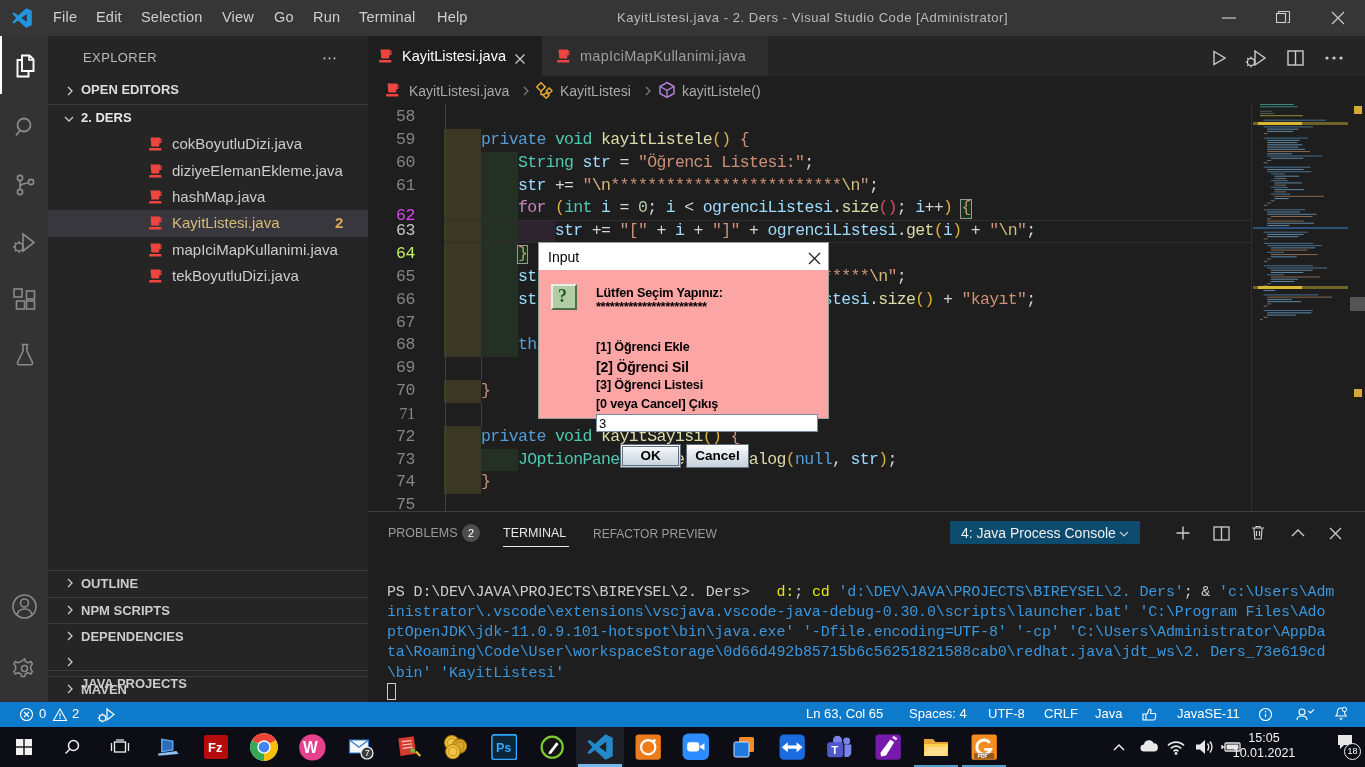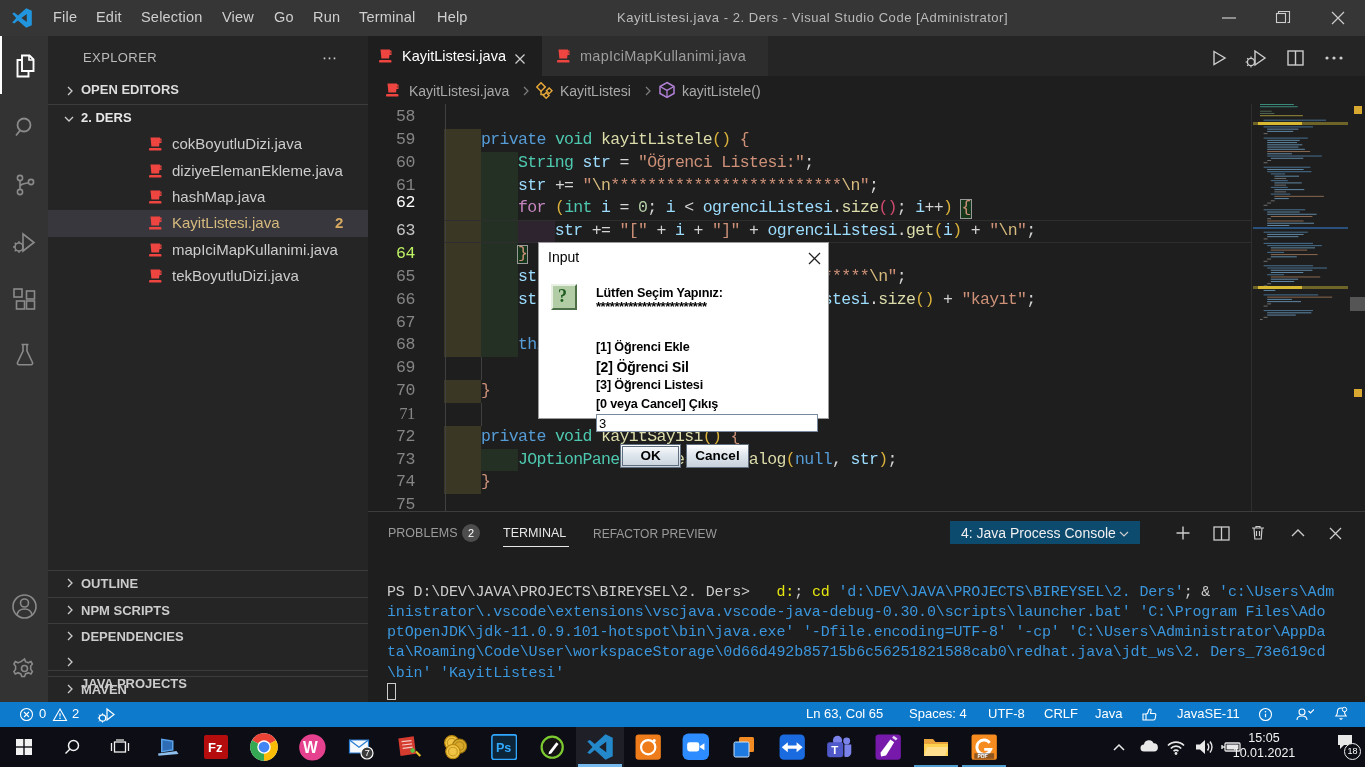--- a/index.html
+++ b/index.html
@@ -246,21 +246,21 @@
 <div class="abs" style="left:444px;top:220.30px;width:807px;height:22.82px;border-top:1px solid #2e2e2e;border-bottom:1px solid #2e2e2e;box-sizing:border-box;"></div>
 <div class="abs" style="left:960.22px;top:198.98px;width:11.5px;height:19.82px;background:#16361c;border:1px solid #999999;box-sizing:border-box;"></div>
 <div class="abs" style="left:516.89px;top:244.62px;width:11.5px;height:19.82px;background:#16361c;border:1px solid #999999;box-sizing:border-box;"></div>
 <div class="lnum" style="top:106.20px;color:#858585;">58</div>
 <div class="lnum" style="top:129.02px;color:#858585;">59</div>
 <div class="codeline" style="top:129.02px;">    <span class="kb">private</span> <span class="kt">void</span> <span class="fn">kayitListele</span><span class="g1">()</span> <span class="br">{</span></div>
 <div class="lnum" style="top:151.84px;color:#858585;">60</div>
 <div class="codeline" style="top:151.84px;">        <span class="kt">String</span> <span class="v">str</span> <span class="o">=</span> <span class="s">"Öğrenci Listesi:"</span><span class="o">;</span></div>
 <div class="lnum" style="top:174.66px;color:#858585;">61</div>
 <div class="codeline" style="top:174.66px;">        <span class="v">str</span> <span class="o">+=</span> <span class="s">"</span><span class="e">\n</span><span class="s">*************************</span><span class="e">\n</span><span class="s">"</span><span class="o">;</span></div>
-<div class="lnum" style="top:192px;color:#ffffff;">62</div>
+<div class="lnum" style="top:205px;color:#d946ef;">62</div>
 <div class="codeline" style="top:197.48px;">        <span class="kp">for</span> <span class="g1">(</span><span class="kt">int</span> <span class="v">i</span> <span class="o">=</span> <span class="n">0</span><span class="o">;</span> <span class="v">i</span> <span class="o">&lt;</span> <span class="v">ogrenciListesi</span><span class="o">.</span><span class="fn">size</span><span class="g2">()</span><span class="o">;</span> <span class="v">i</span><span class="o">++</span><span class="g1">)</span> <span class="br">{</span></div>
 <div class="lnum" style="top:220.30px;color:#c6c6c6;">63</div>
 <div class="codeline" style="top:220.30px;">            <span class="v">str</span> <span class="o">+=</span> <span class="s">"["</span> <span class="o">+</span> <span class="v">i</span> <span class="o">+</span> <span class="s">"]"</span> <span class="o">+</span> <span class="v">ogrenciListesi</span><span class="o">.</span><span class="fn">get</span><span class="g1">(</span><span class="v">i</span><span class="g1">)</span> <span class="o">+</span> <span class="s">"</span><span class="e">\n</span><span class="s">"</span><span class="o">;</span></div>
 <div class="lnum" style="top:243px;color:#bef264;">64</div>
 <div class="codeline" style="top:243.12px;">        <span class="br">}</span></div>
 <div class="lnum" style="top:265.94px;color:#858585;">65</div>
 <div class="codeline" style="top:265.94px;">        <span class="v">str</span> <span class="o">+=</span> <span class="s">"</span><span class="e">\n</span><span class="s">****************************</span><span class="e">\n</span><span class="s">"</span><span class="o">;</span></div>
 <div class="lnum" style="top:288.76px;color:#858585;">66</div>
 <div class="codeline" style="top:288.76px;">        <span class="v">str</span> <span class="o">+=</span> <span class="s">"</span><span class="e">\n</span><span class="s">Toplam  : </span><span class="s">"</span> <span class="o">+</span> <span class="v">ogrenciListesi</span><span class="o">.</span><span class="fn">size</span><span class="g1">()</span> <span class="o">+</span> <span class="s">"kayıt"</span><span class="o">;</span></div>
 <div class="lnum" style="top:311.58px;color:#858585;">67</div>
@@ -586,21 +586,21 @@
 <svg class="abs" style="left:1220.0px;top:740.0px;" width="24.0" height="14.0" viewBox="0 0 24 14">
       <rect x="5" y="3" width="15" height="8" rx="1" fill="none" stroke="#e8e8e8" stroke-width="1.3"></rect>
       <rect x="6.5" y="4.5" width="12" height="5" fill="#e8e8e8"></rect>
       <path d="M2 5 v4 M2 7 h3" stroke="#e8e8e8" stroke-width="1.4"></path>
     </svg>
 <div class="abs" style="left:1222px;top:731px;width:84px;height:32px;color:#f2f2f2;font-size:12.5px;text-align:center;line-height:15px;">15:05<br>10.01.2021</div>
 <svg class="abs" style="left:1336.0px;top:733.0px;" width="20.0" height="18.0" viewBox="0 0 20 18">
       <path d="M2 2 h14 v10 h-8 l-4 4 v-4 h-2 Z" fill="#e8e8e8"></path>
     </svg>
 <div class="abs" style="left:1344px;top:743px;width:17px;height:17px;border-radius:9px;background:#0d0d15;border:1.5px solid #f2f2f2;box-sizing:border-box;color:#fff;font-size:9px;text-align:center;line-height:14px;">18</div>
-<div class="abs" style="left:538px;top:242px;width:291px;height:177px;background:#ffffff;border:1px solid #9b9b9b;box-sizing:border-box;padding-left:8px;">
+<div class="abs" style="left:538px;top:242px;width:291px;height:177px;background:#fca5a5;border:1px solid #9b9b9b;box-sizing:border-box;padding-left:8px;">
 <div class="abs" style="left:0;top:0;width:289px;height:27px;background:#ffffff;"></div>
 <span class="abs" style="left:9px;top:6px;font-size:14px;color:#000;">Input</span>
 <svg class="abs" style="left:269px;top:9px;" width="14" height="14" viewBox="0 0 14 14">
         <path d="M1 1 l11 11 M12 1 l-11 11" stroke="#222" stroke-width="1.3"></path>
       </svg>
 <div class="abs" style="left:12px;top:41px;width:26px;height:26px;background:#b2cca6;border:2px solid #e8f0e4;border-right-color:#4e6e48;border-bottom-color:#4e6e48;box-sizing:border-box;"></div>
 <span class="abs" style="left:19px;top:43px;font-size:18px;font-weight:bold;color:#1f5c1f;font-family:'Liberation Serif',serif;">?</span>
 <span class="abs" style="left:57px;top:43px;font-size:12.6px;font-weight:bold;color:#000;letter-spacing:-0.15px;">Lütfen Seçim Yapınız:</span>
 <span class="abs" style="left:57px;top:56px;font-size:13px;font-weight:bold;color:#000;letter-spacing:-0.45px;">************************</span>
 <span class="abs" style="left:57px;top:96.5px;font-size:12.6px;font-weight:bold;color:#000;letter-spacing:-0.15px;">[1] Öğrenci Ekle</span>

